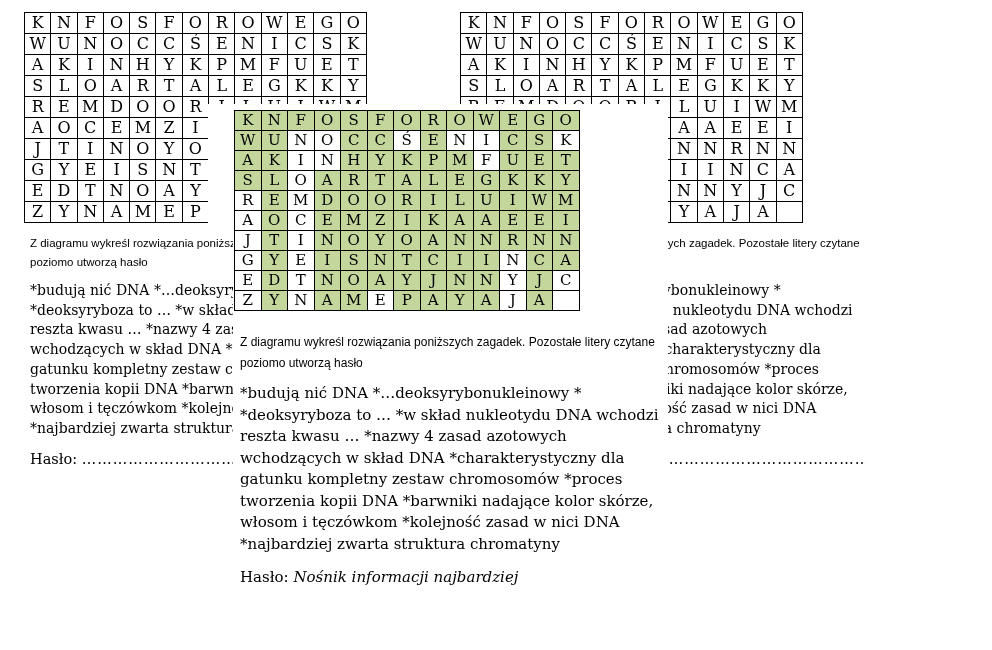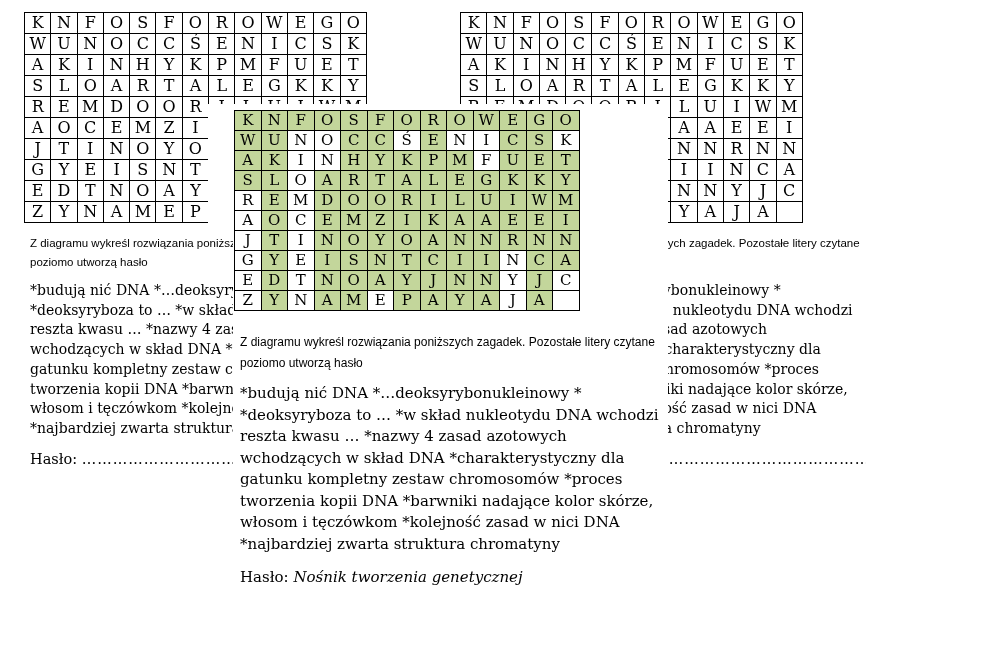--- a/index.html
+++ b/index.html
@@ -475,14 +475,14 @@
   <div class="bodywrap">
     <div class="bodyline">*budują nić DNA *…deoksyrybonukleinowy *</div>
     <div class="bodyline">*deoksyryboza to … *w skład nukleotydu DNA wchodzi</div>
     <div class="bodyline">reszta kwasu … *nazwy 4 zasad azotowych</div>
     <div class="bodyline">wchodzących w skład DNA *charakterystyczny dla</div>
     <div class="bodyline">gatunku kompletny zestaw chromosomów *proces</div>
     <div class="bodyline">tworzenia kopii DNA *barwniki nadające kolor skórze,</div>
     <div class="bodyline">włosom i tęczówkom *kolejność zasad w nici DNA</div>
     <div class="bodyline">*najbardziej zwarta struktura chromatyny</div>
   </div>
-  <div class="hasloline"><span>Hasło:</span> <span class="haslo-answer">Nośnik tworzenia genetycznej</span></div>
+  <div class="hasloline"><span>Hasło:</span> <span class="haslo-answer">Nośnik informacji najbardziej</span></div>
 </div>
 
 </body></html>

